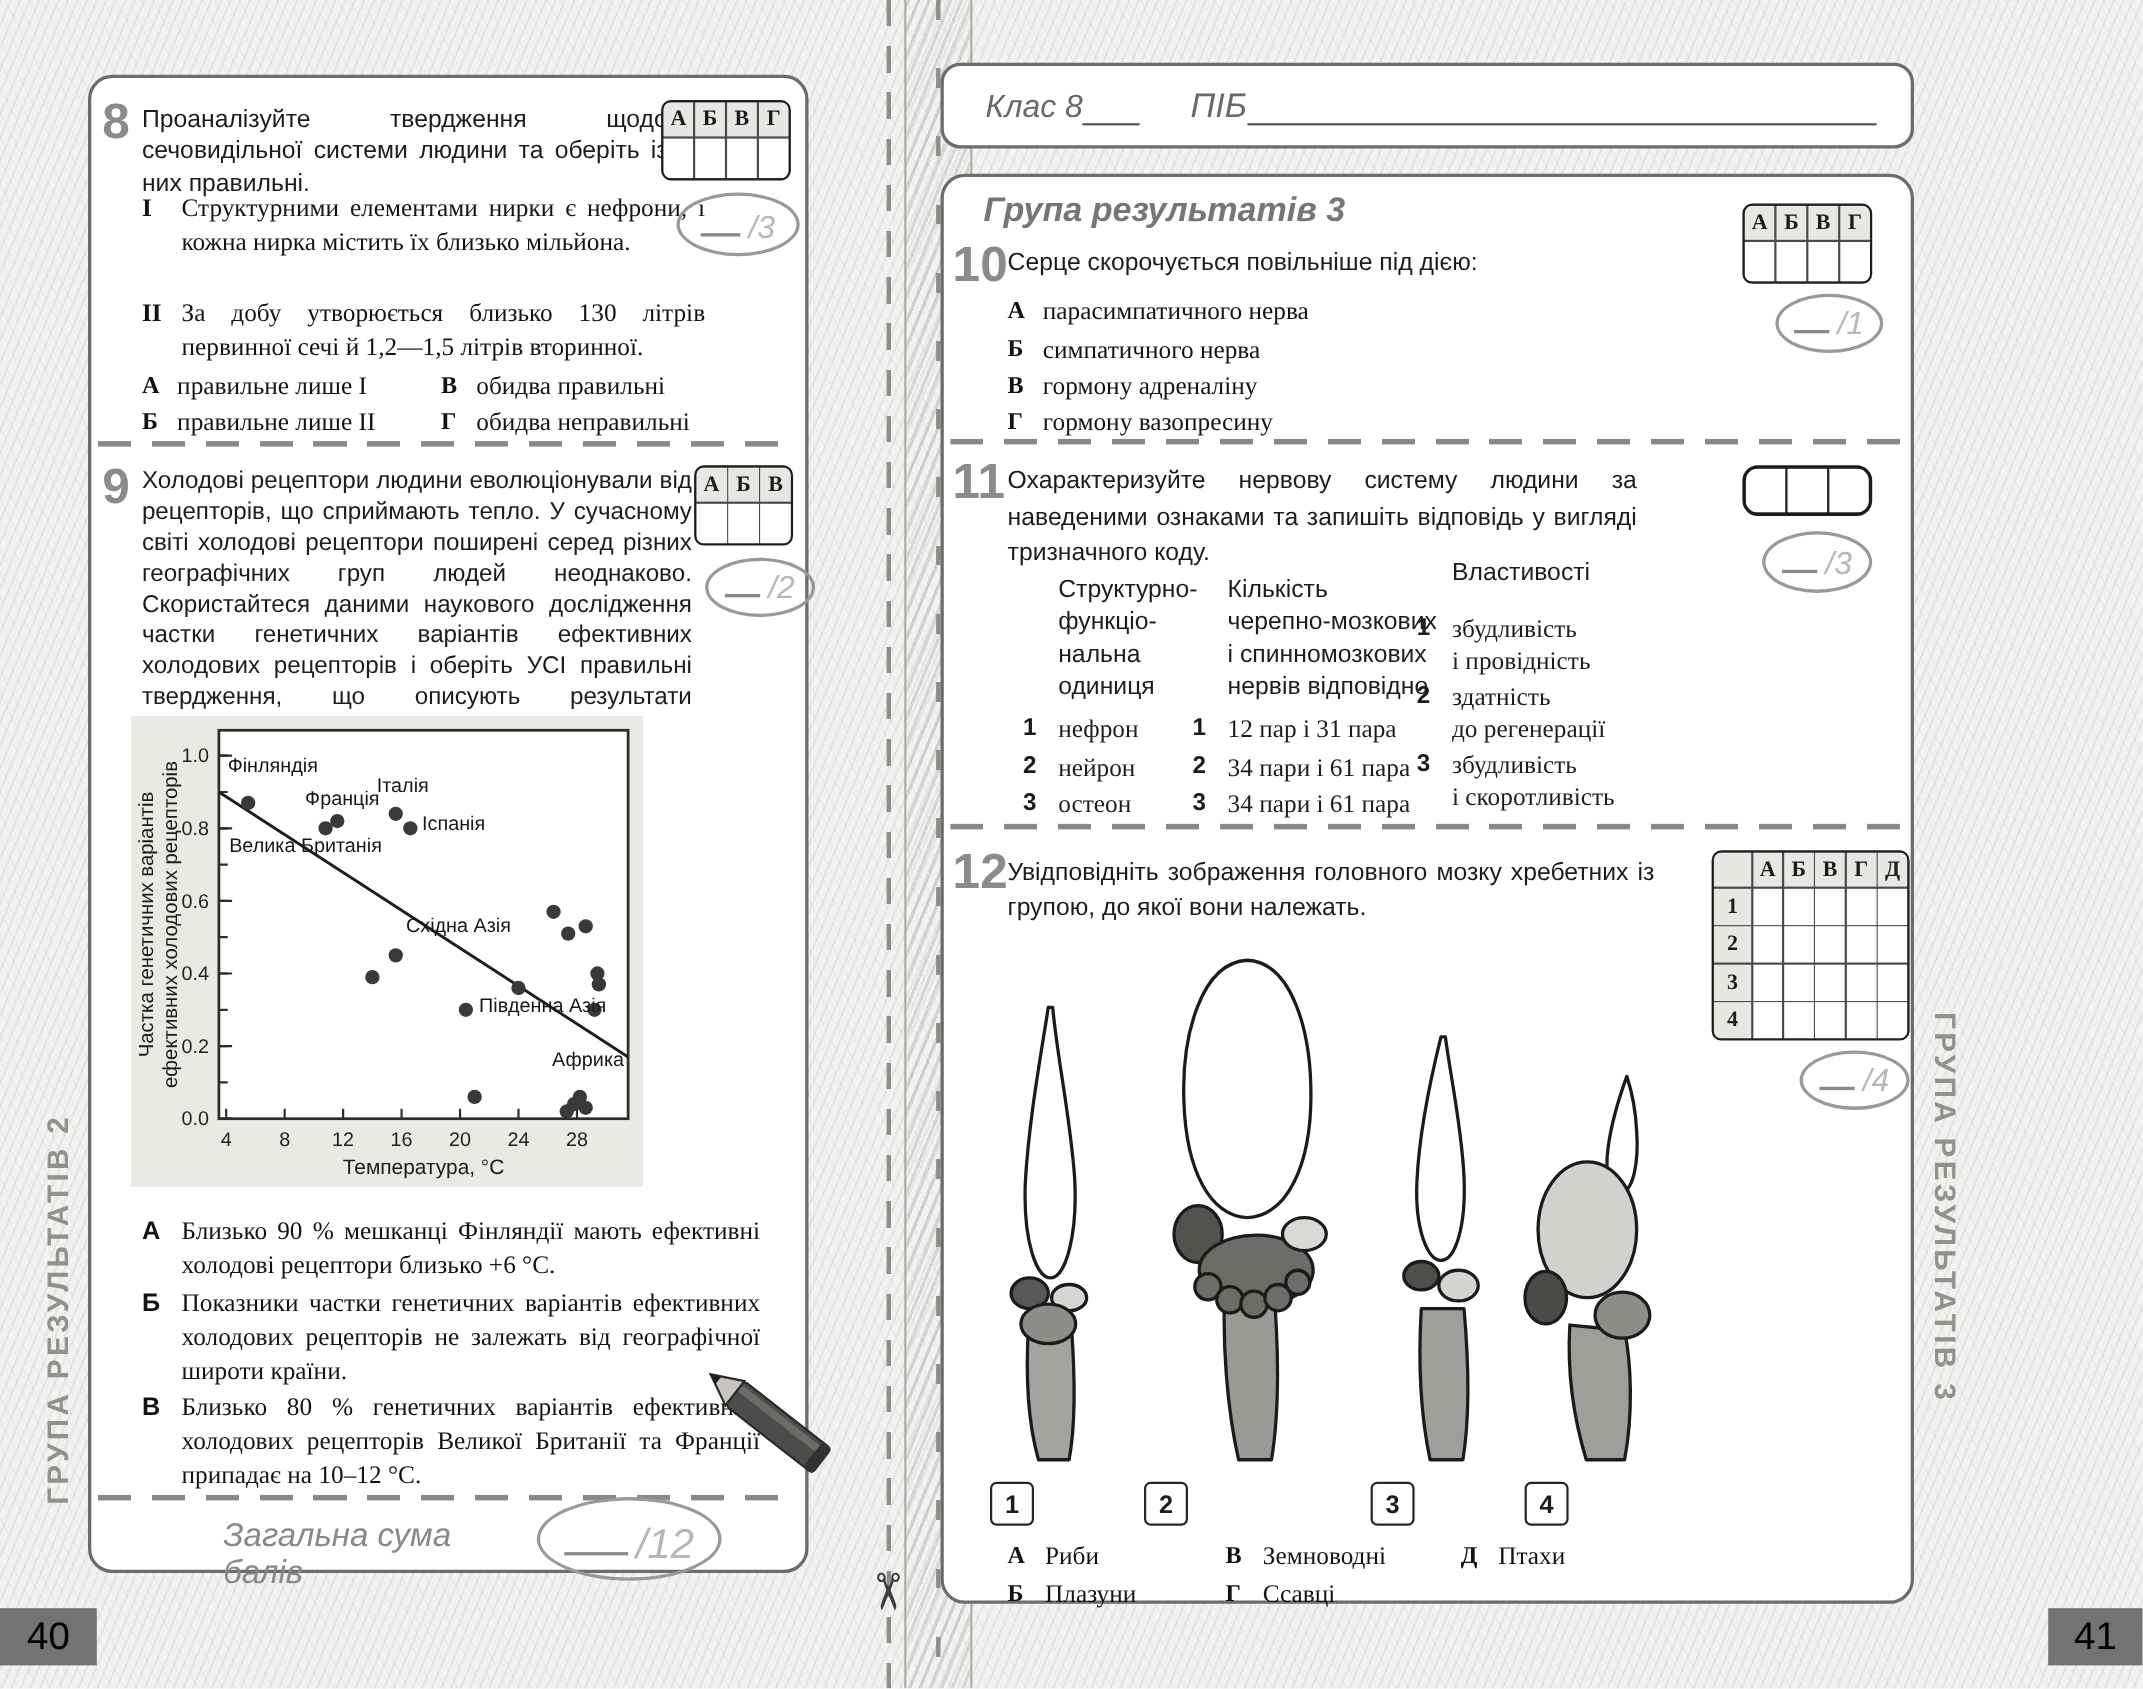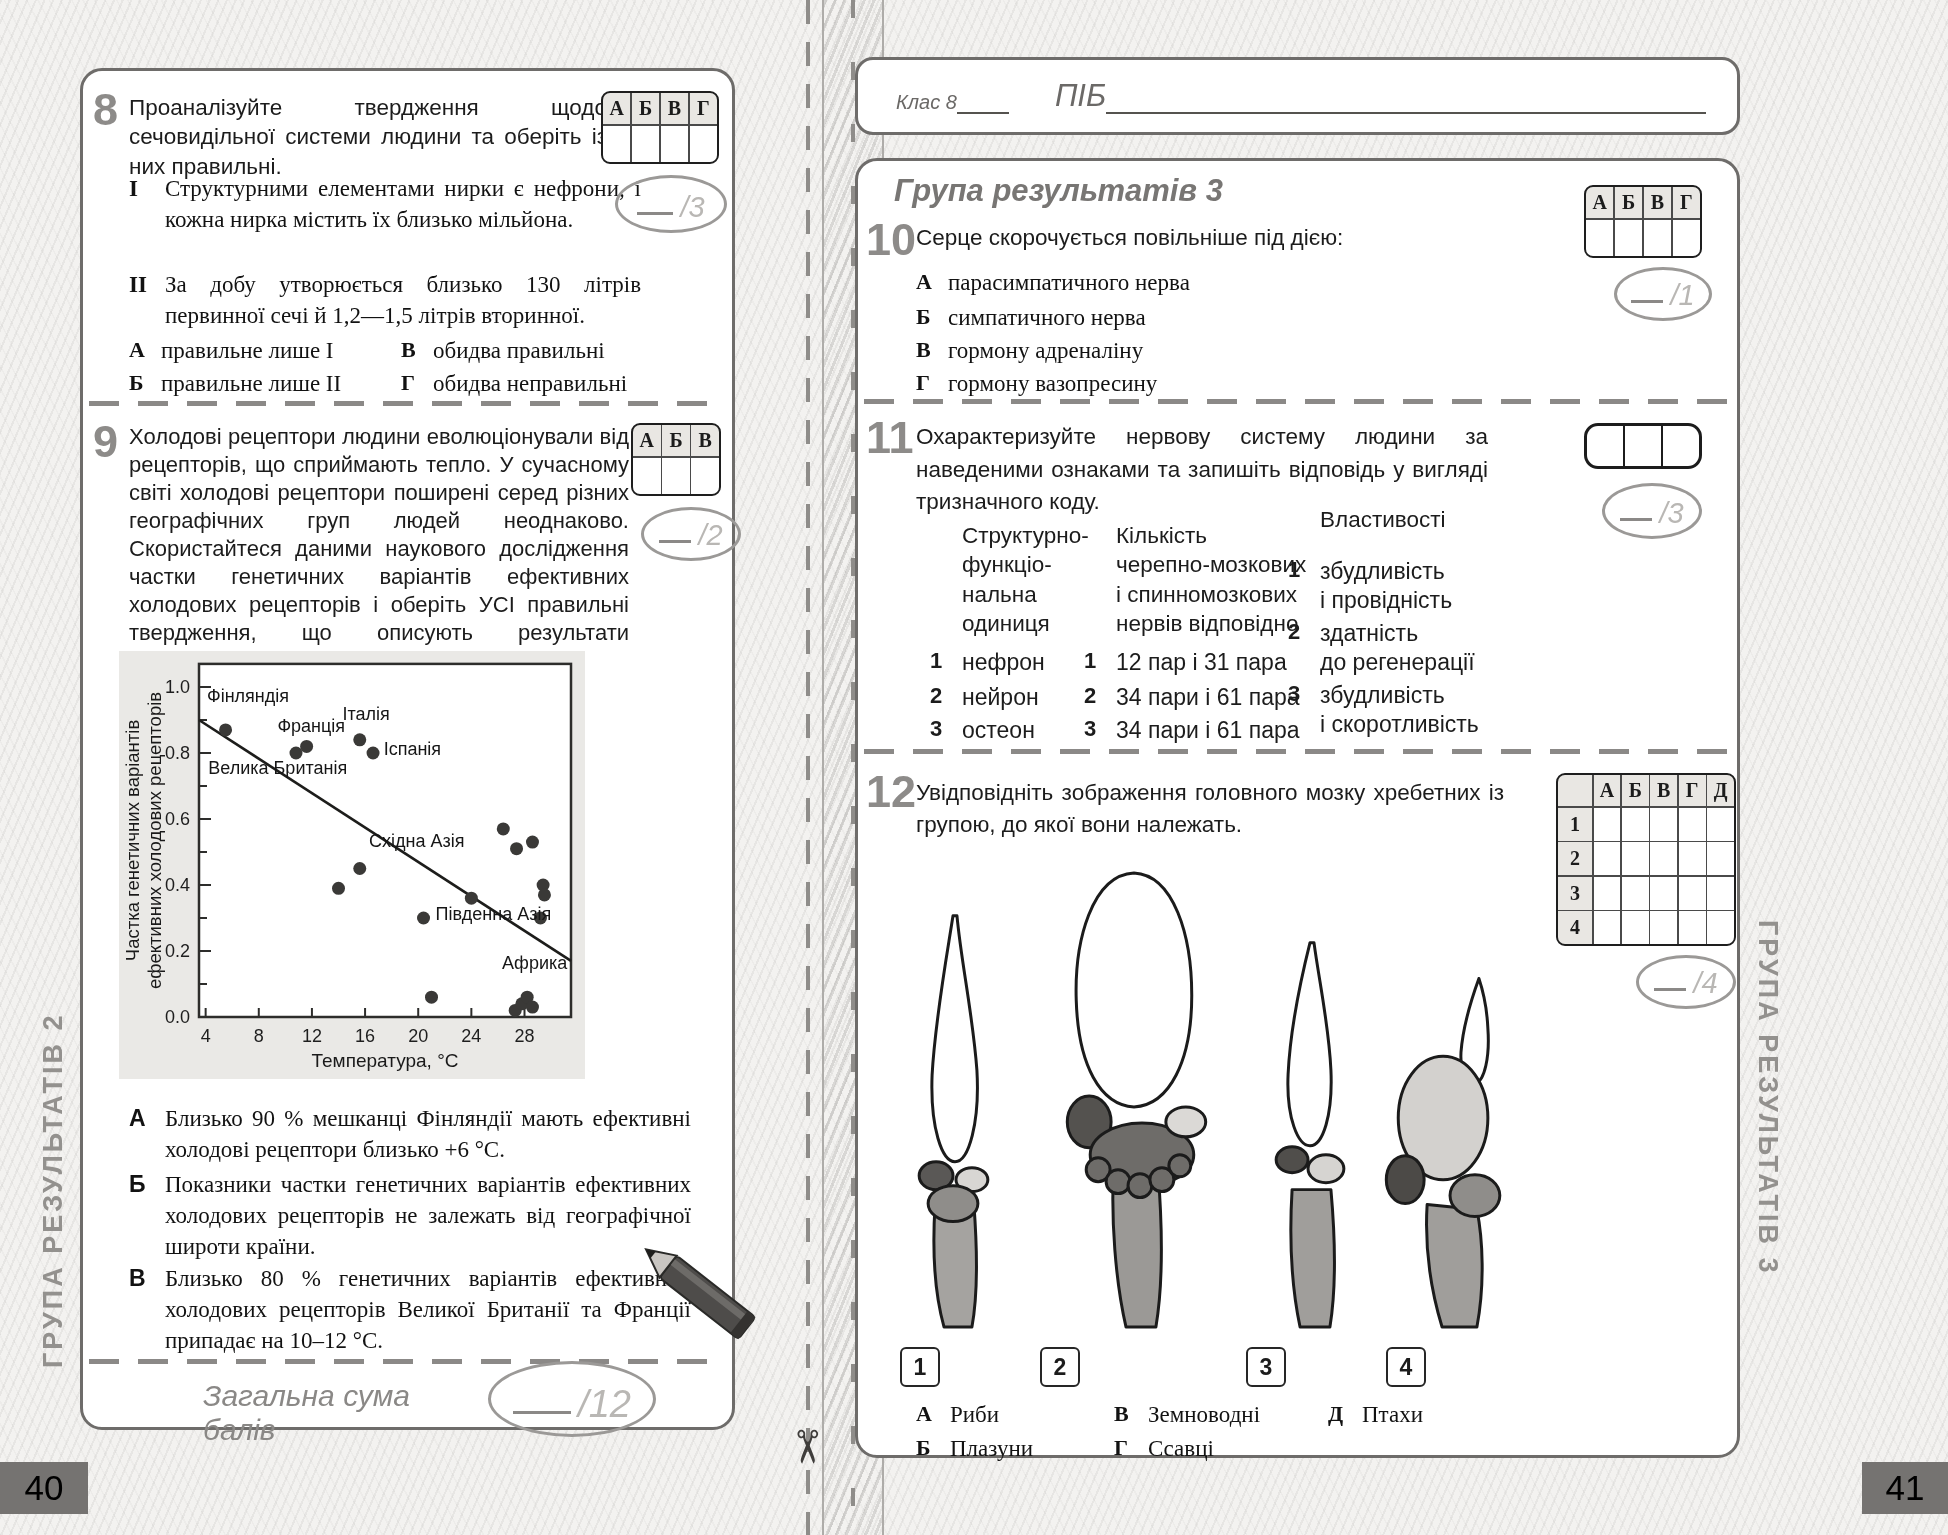--- a/index.html
+++ b/index.html
@@ -37,21 +37,21 @@
   .vlabel.up{transform:rotate(180deg)}
   .pagenum{position:absolute;background:#757371;color:#000000;font-size:35px;
     display:flex;align-items:center;justify-content:center}
   .fig-num{position:absolute;width:40px;height:40px;border:2.5px solid #262626;border-radius:6px;
     background:#fff;display:flex;align-items:center;justify-content:center;font-weight:bold;font-size:23px}
   .ans{position:absolute;display:flex;white-space:nowrap}
   .ans .omk{flex:0 0 34px;font-weight:bold;font-size:22px}
   .colhdr{position:absolute;font-size:22.5px;line-height:1.3;white-space:pre-line}
   .colitem{position:absolute;display:flex;white-space:pre-line}
   .colitem .omk{flex:0 0 32px;font-weight:bold;font-size:22px}
-  .colitem .itx{font-family:Liberation Sans, sans-serif;font-size:23px;line-height:1.28}
+  .colitem .itx{font-family:Liberation Serif, serif;font-size:23px;line-height:1.28}
   .strip{position:absolute;border:3px solid #1c1c1c;border-radius:14px;overflow:hidden;
     display:grid;grid-template-columns:repeat(3,1fr);gap:2px;background:#1c1c1c}
   .strip .cell{background:#fff}
   .italic-gray{font-style:italic;color:#6b6967}
   .cutline{position:absolute;width:3.5px;
     background:repeating-linear-gradient(180deg,#8f8d8a 0 24px,transparent 24px 42px)}
   .cutstrip{position:absolute;border-left:2px solid #aeaca9;border-right:2px solid #aeaca9;
     background:repeating-linear-gradient(112deg, rgba(110,108,105,.20) 0 3px, transparent 3px 9px)}
   .blankline{display:inline-block;border-bottom:2.5px solid #55534f}
 </style>
@@ -234,21 +234,21 @@
   <div class="vlabel up" style="left:38px;top:920px;height:448px">ГРУПА РЕЗУЛЬТАТІВ 2</div>
   <div class="pagenum" style="left:0;top:1462px;width:88px;height:52px">40</div>
 
   <div class="cutline" style="left:806px;top:0;height:1535px"></div>
   <div class="cutstrip" style="left:822px;top:0;width:62px;height:1535px"></div>
   <div class="cutline" style="left:851px;top:0;height:1535px;background:repeating-linear-gradient(180deg,#8f8d8a 0 18px,transparent 18px 62px)"></div>
   <div style="position:absolute;left:788px;top:1420px;font-size:46px;color:#3f3d3b;transform:rotate(90deg)">✂</div>
 
   <div class="page-box" style="left:855px;top:57px;width:885px;height:78px;border-radius:18px">
     <div style="position:absolute;left:38px;top:18px;display:flex;align-items:flex-end;width:810px">
-      <span class="italic-gray" style="font-size:20px">Клас 8</span>
+      <span class="italic-gray" style="font-size:29px">Клас 8</span>
       <span class="blankline" style="width:52px;height:34px"></span>
       <span class="italic-gray" style="font-size:31px;margin-left:46px">ПІБ</span>
       <span class="blankline" style="flex:1;height:34px"></span>
     </div>
   </div>
 
   <div class="page-box" style="left:855px;top:158px;width:885px;height:1300px">
 
     <div style="position:absolute;left:36px;top:12px;font-size:31px;font-weight:bold;font-style:italic;color:#787674">Група результатів 3</div>
 

